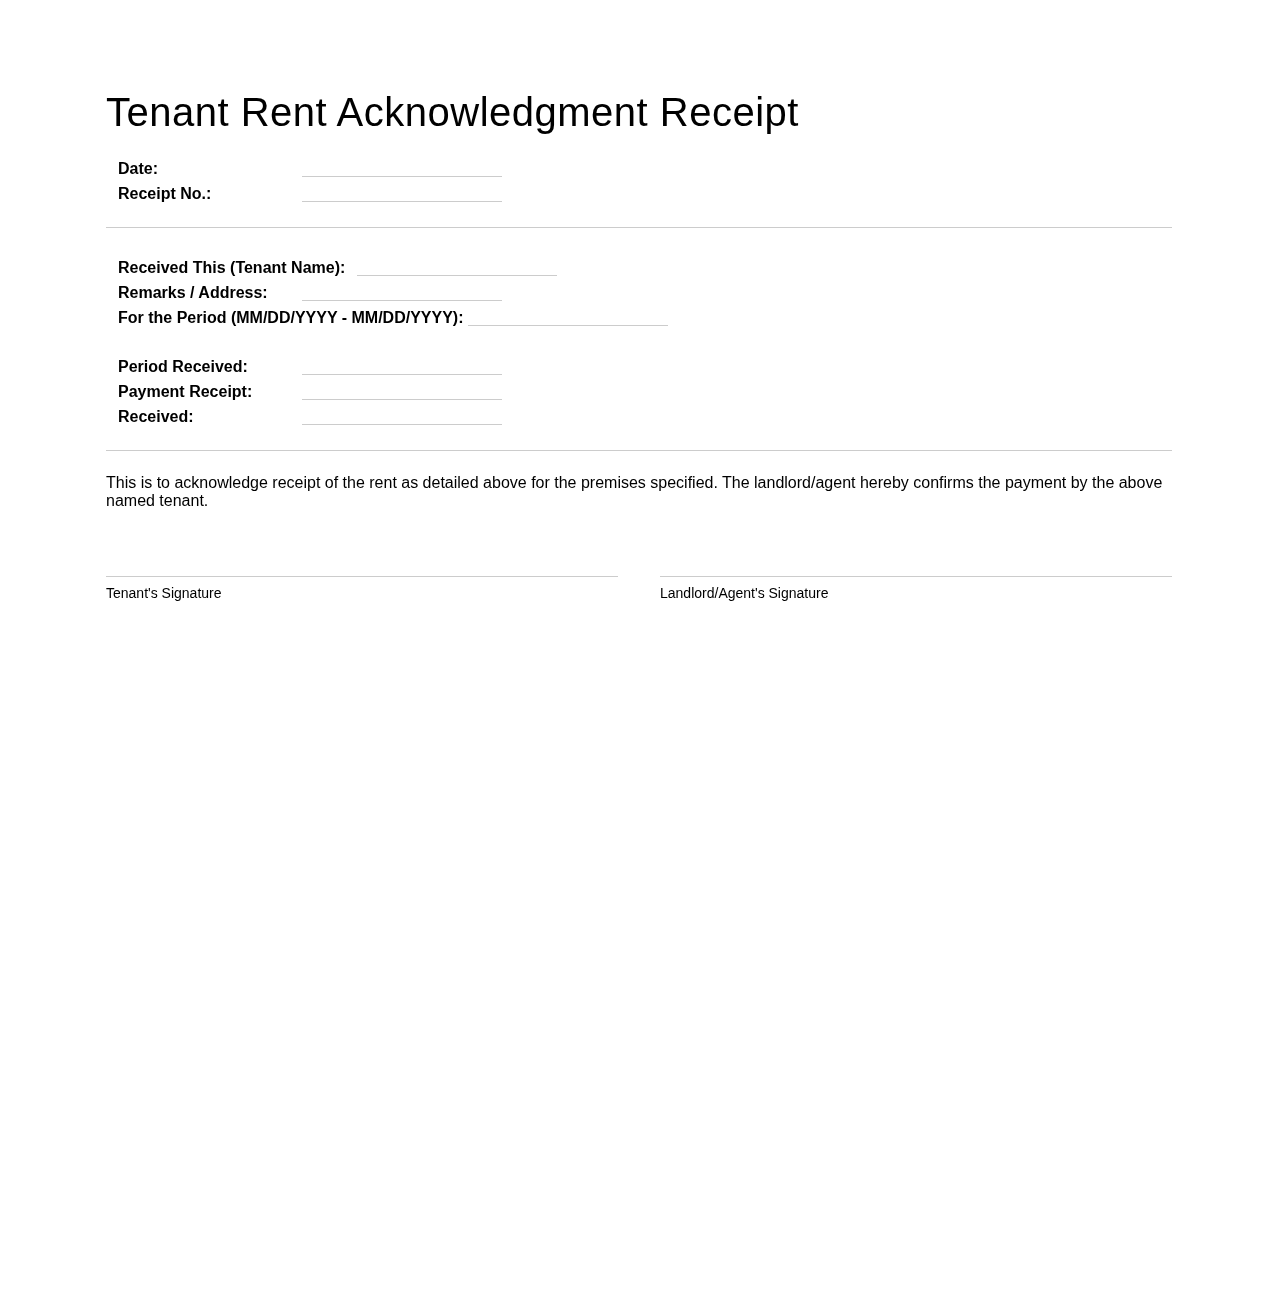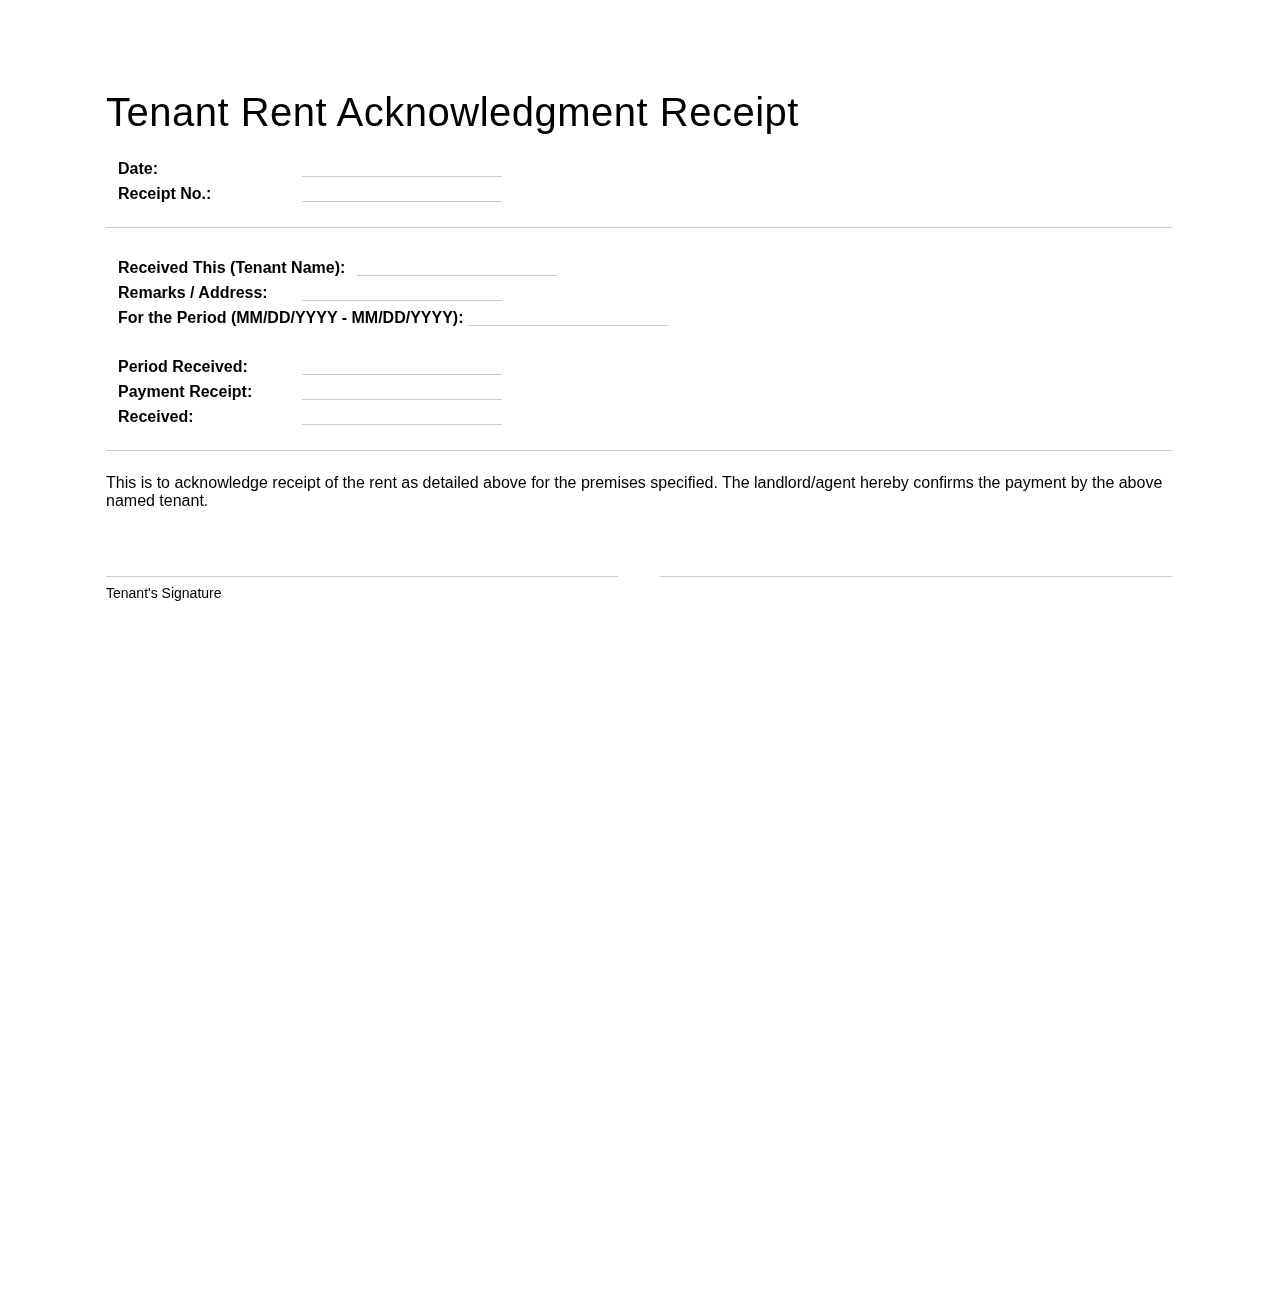--- a/index.html
+++ b/index.html
@@ -61,14 +61,15 @@
   <div class="divider" style="top:450px;"></div>
 
   <p class="para">This is to acknowledge receipt of the rent as detailed above for the premises specified. The landlord/agent hereby confirms the payment by the above named tenant.</p>
 
   <div class="sig" style="left:0;">
     <div class="line"></div>
     <div class="cap">Tenant's Signature</div>
   </div>
   <div class="sig" style="left:554px;">
     <div class="line"></div>
+    <div class="cap">Landlord/Agent's Signature</div>
   </div>
 </div>
 
 </body></html>

